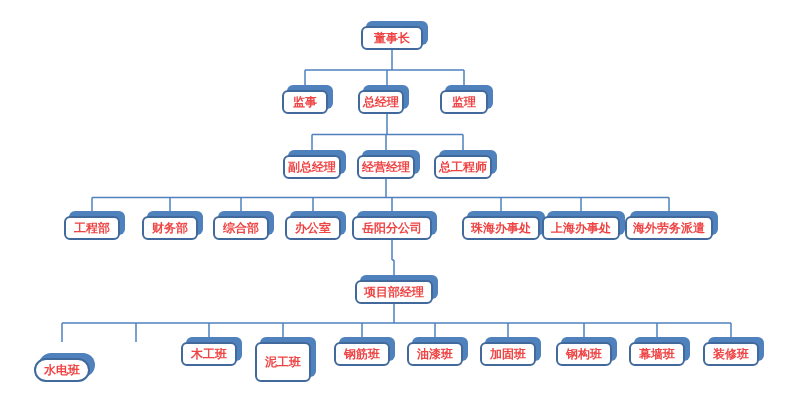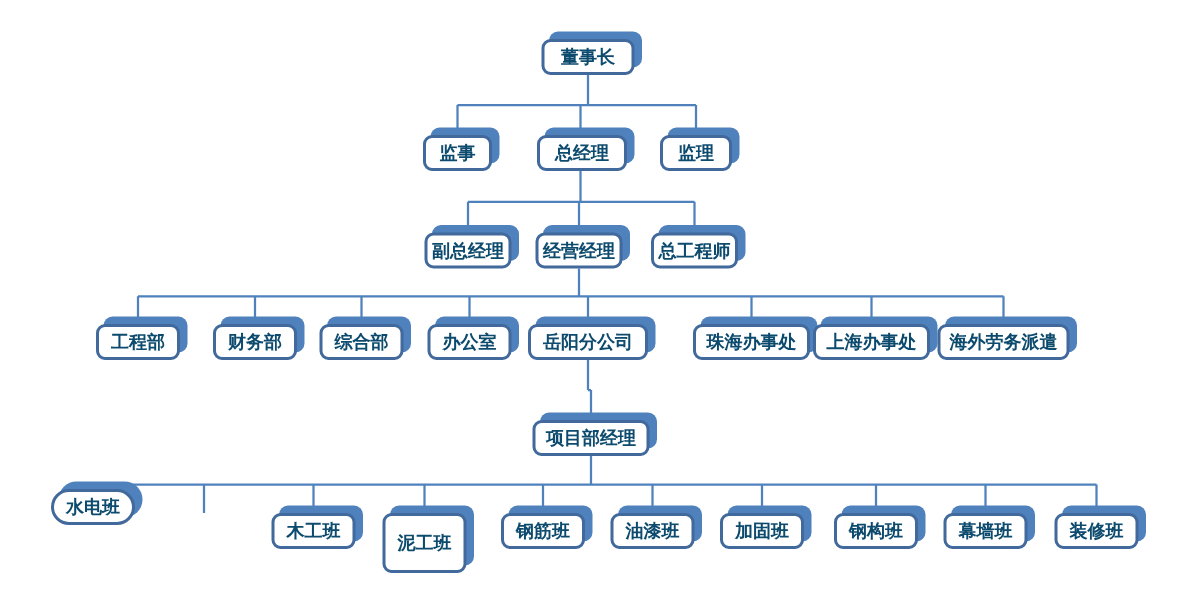--- a/index.html
+++ b/index.html
@@ -25,50 +25,50 @@
     z-index: 1;
     background: #ffffff;
     border: 2px solid #41699c;
     border-radius: 6px;
     box-shadow: 5px -5px 0 0 #4f81bd;
     display: flex;
     align-items: center;
     justify-content: center;
     font-size: 12px;
     font-weight: bold;
-    color: #0c4a6e;
+    color: #ef4444;
     white-space: nowrap;
     line-height: 1;
   }
 </style>
 </head>
 <body>
 
 <div class="canvas" id="canvas">
   <svg class="connectors" id="connectors" viewBox="0 0 800 400" xmlns="http://www.w3.org/2000/svg">
       <path d="M392 50 L392 70 M305 70 L464 70 M305 70 L305 90 M387 70 L387 90 M464 70 L464 90 M387 114 L387 134.5 M312 134.5 L463 134.5 M312 134.5 L312 155 M386 134.5 L386 155 M463 134.5 L463 155 M386 179 L386 197.5 M92 197.5 L669 197.5 M92 197.5 L92 216 M170 197.5 L170 216 M241 197.5 L241 216 M313 197.5 L313 216 M392 197.5 L392 216 M501 197.5 L501 216 M581 197.5 L581 216 M669 197.5 L669 216 M392 240 L392 260 M392 260 L394 260 M394 260 L394 280 M394 304 L394 323 M62 323 L731 323 M62 323 L62 342 M136 323 L136 342 M209 323 L209 342 M283 323 L283 342 M362 323 L362 342 M435 323 L435 342 M508 323 L508 342 M584 323 L584 342 M657 323 L657 342 M731 323 L731 342" fill="none" stroke="#4f81bd" stroke-width="1.5"></path>
     </svg>
 
 <div class="node" style="left: 361px; top: 26px; width: 62px; height: 24px;">董事长</div>
     <div class="node" style="left: 282px; top: 90px; width: 46px; height: 24px;">监事</div>
-    <div class="node" style="left: 358px; top: 90px; width: 60px; height: 24px;">总经理</div>
+    <div class="node" style="left: 358px; top: 90px; width: 46px; height: 24px;">总经理</div>
     <div class="node" style="left: 440px; top: 90px; width: 48px; height: 24px;">监理</div>
     <div class="node" style="left: 283px; top: 155px; width: 58px; height: 24px; font-family: Liberation Serif, serif;">副总经理</div>
     <div class="node" style="left: 357px; top: 155px; width: 58px; height: 24px;">经营经理</div>
     <div class="node" style="left: 434px; top: 155px; width: 58px; height: 24px;">总工程师</div>
     <div class="node" style="left: 64px; top: 216px; width: 56px; height: 24px;">工程部</div>
     <div class="node" style="left: 142px; top: 216px; width: 56px; height: 24px;">财务部</div>
     <div class="node" style="left: 213px; top: 216px; width: 56px; height: 24px;">综合部</div>
     <div class="node" style="left: 285px; top: 216px; width: 56px; height: 24px;">办公室</div>
     <div class="node" style="left: 352px; top: 216px; width: 80px; height: 24px;">岳阳分公司</div>
     <div class="node" style="left: 462px; top: 216px; width: 78px; height: 24px;">珠海办事处</div>
     <div class="node" style="left: 542px; top: 216px; width: 78px; height: 24px;">上海办事处</div>
     <div class="node" style="left: 625px; top: 216px; width: 88px; height: 24px;">海外劳务派遣</div>
     <div class="node" style="left: 355px; top: 280px; width: 78px; height: 24px;">项目部经理</div>
-    <div class="node" style="left: 34px; top: 326px; width: 56px; height: 24px; border-radius: 12px;">水电班</div>
+    <div class="node" style="left: 34px; top: 358px; width: 56px; height: 24px; border-radius: 12px;">水电班</div>
     <div class="node" style="left: 181px; top: 342px; width: 56px; height: 24px;">木工班</div>
     <div class="node" style="left: 255px; top: 342px; width: 56px; height: 40px;">泥工班</div>
     <div class="node" style="left: 334px; top: 342px; width: 56px; height: 24px;">钢筋班</div>
     <div class="node" style="left: 407px; top: 342px; width: 56px; height: 24px;">油漆班</div>
     <div class="node" style="left: 480px; top: 342px; width: 56px; height: 24px;">加固班</div>
     <div class="node" style="left: 556px; top: 342px; width: 56px; height: 24px;">钢构班</div>
     <div class="node" style="left: 629px; top: 342px; width: 56px; height: 24px;">幕墙班</div>
     <div class="node" style="left: 703px; top: 342px; width: 56px; height: 24px;">装修班</div>
   </div>
 

